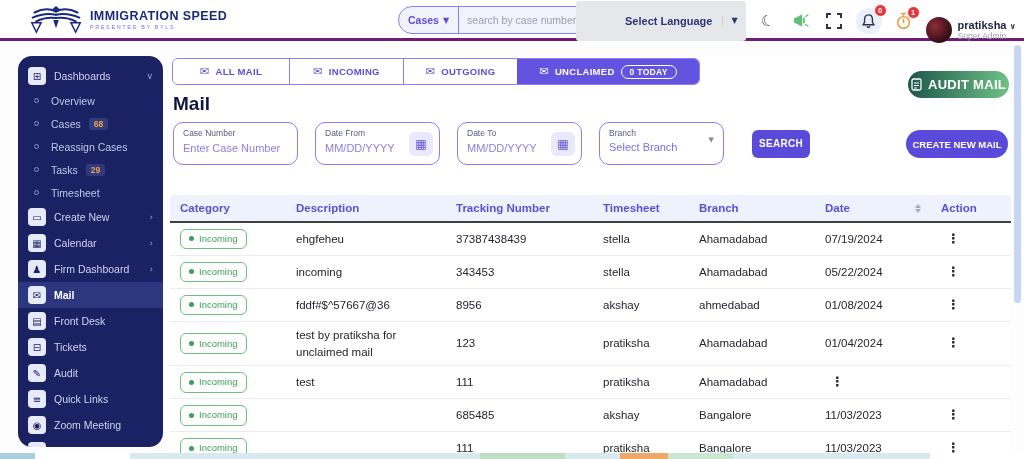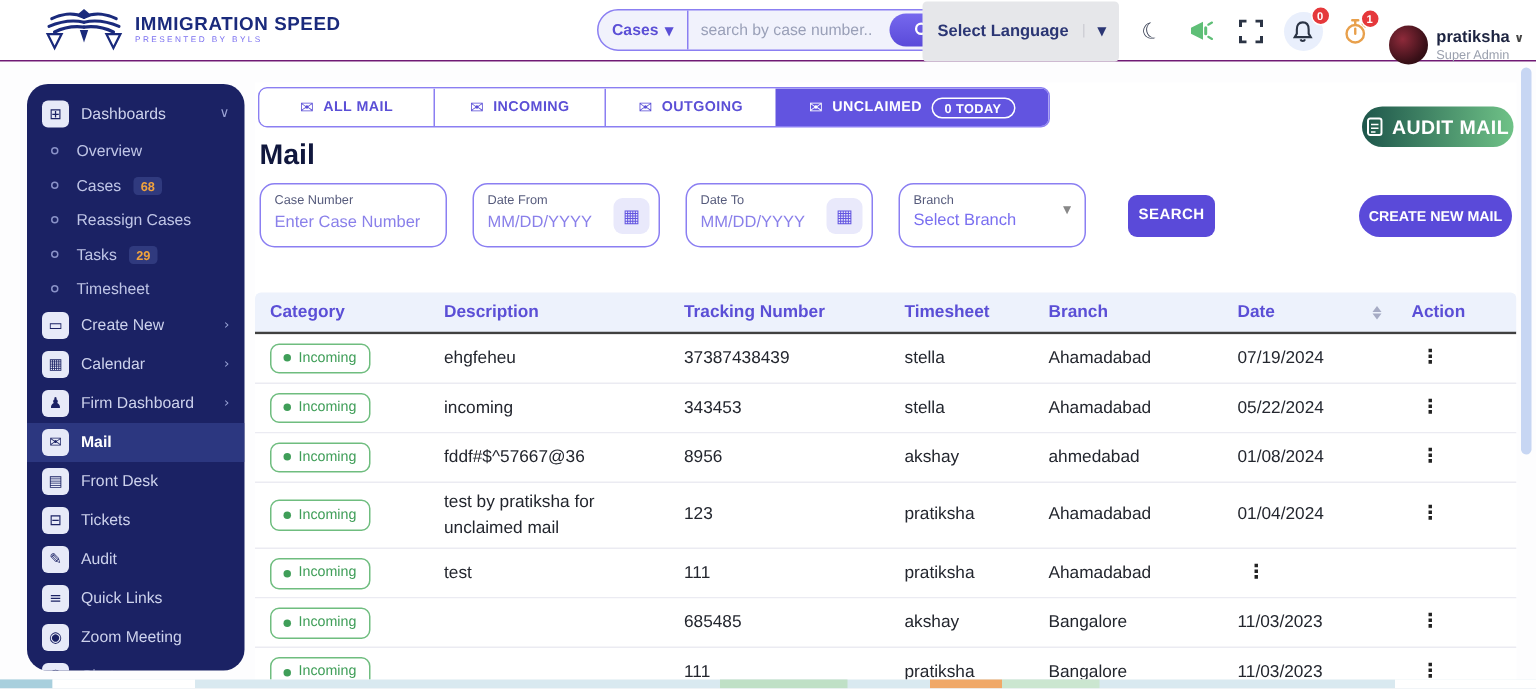--- a/index.html
+++ b/index.html
@@ -4,34 +4,34 @@
 <style>
   * { margin:0; padding:0; box-sizing:border-box; }
   html,body { background:#e9ebf2; }
   .app {
     position:relative; width:1024px; height:459px; overflow:hidden;
     background:#fdfdfe; font-family:"Liberation Sans",sans-serif; color:#23262e;
   }
   .icon-glyph { font-family:"DejaVu Sans",sans-serif; }
 
   
-  .topbar { position:absolute; top:0; left:0; right:0; height:41px; background:#fff; border-bottom:1px solid #701a75; }
+  .topbar { position:absolute; top:0; left:0; right:0; height:41px; background:#fff; border-bottom:3px solid #701a75; }
   .brand { position:absolute; left:28px; top:3px; display:flex; align-items:center; gap:6px; }
   .brand-text .t1 { font-size:12.5px; font-weight:bold; letter-spacing:.4px; color:#1a2a7c; }
   .brand-text .t2 { font-size:5.5px; letter-spacing:1.6px; color:#7a6ff0; margin-top:1px; }
 
   .search-wrap { position:absolute; left:398px; top:6px; width:243px; height:28px; border:1.5px solid #8b7ff2; border-radius:15px; background:#f1f2fc; display:flex; align-items:center; }
   .scope-btn { display:flex; align-items:center; gap:4px; padding:0 9px; height:100%; border-right:1.5px solid #8b7ff2; color:#5b4fd6; font-size:10.5px; font-weight:bold; cursor:pointer; }
   .scope-btn .chev { font-size:8px; color:#5b4fd6; }
   .search-input { flex:1; min-width:0; border:none; outline:none; background:transparent; font-size:10.5px; color:#555; padding:0 8px; font-family:"Liberation Sans",sans-serif; }
   .search-input::placeholder { color:#9aa0b8; }
   .search-go { width:44px; height:22px; margin-right:3px; border:none; border-radius:12px; background:linear-gradient(180deg,#7668ee,#5a4ad9); display:flex; align-items:center; justify-content:center; cursor:pointer; }
 
   .top-right { position:absolute; right:8px; top:0; height:41px; display:flex; align-items:center; gap:11px; }
-  .lang-btn { display:flex; align-items:center; background:#e6e7ea; border-radius:3px; height:40px; cursor:pointer; }
+  .lang-btn { display:flex; align-items:center; background:#e6e7ea; border-radius:3px; height:40px; cursor:pointer;padding-left:39px; }
   .lang-btn .lbl { padding:0 10px; font-size:11px; font-weight:bold; color:#2b3674; }
   .lang-btn .arrow { padding:0 8px; border-left:1px solid #cfd0d6; font-size:8px; color:#2b3674; }
   .tb-icon { position:relative; width:22px; height:22px; display:flex; align-items:center; justify-content:center; cursor:pointer; }
   .moon { font-size:15px; color:#3b4256; transform:rotate(-15deg); }
   .bell-bg { background:#e9effc; border-radius:50%; width:26px; height:26px; }
   .mini-badge { position:absolute; top:-4px; right:-5px; min-width:13px; height:13px; border-radius:50%; background:#e5383b; color:#fff; font-size:7.5px; font-weight:bold; display:flex; align-items:center; justify-content:center; border:1.5px solid #fff; }
   .user-chip { display:flex; align-items:center; gap:6px; cursor:pointer;margin-top:18px; }
   .avatar { width:26px; height:26px; border-radius:50%; background:radial-gradient(circle at 35% 35%, #8e2a3a, #3a1018 65%, #1d080c); }
   .user-meta { display:flex; flex-direction:column; align-items:flex-start; }
   .user-name { font-size:11px; font-weight:bold; color:#1c2340; }

